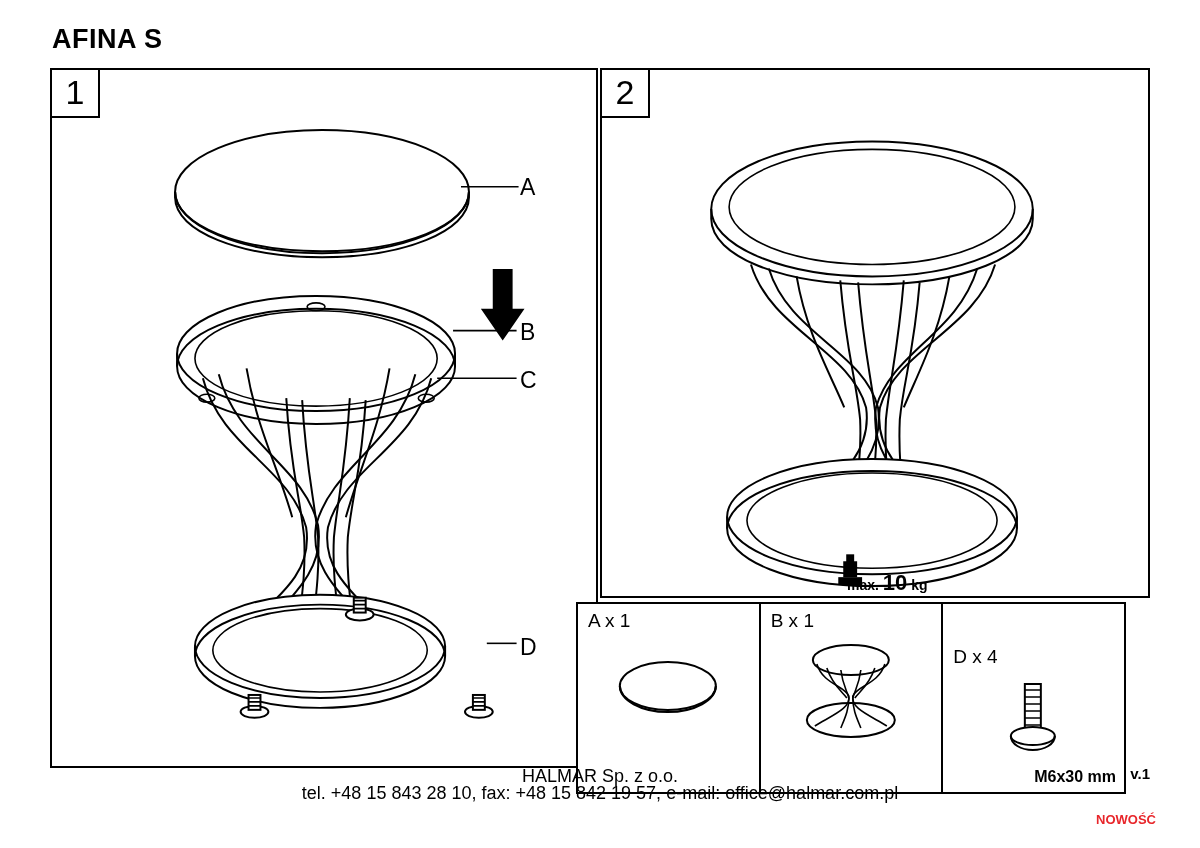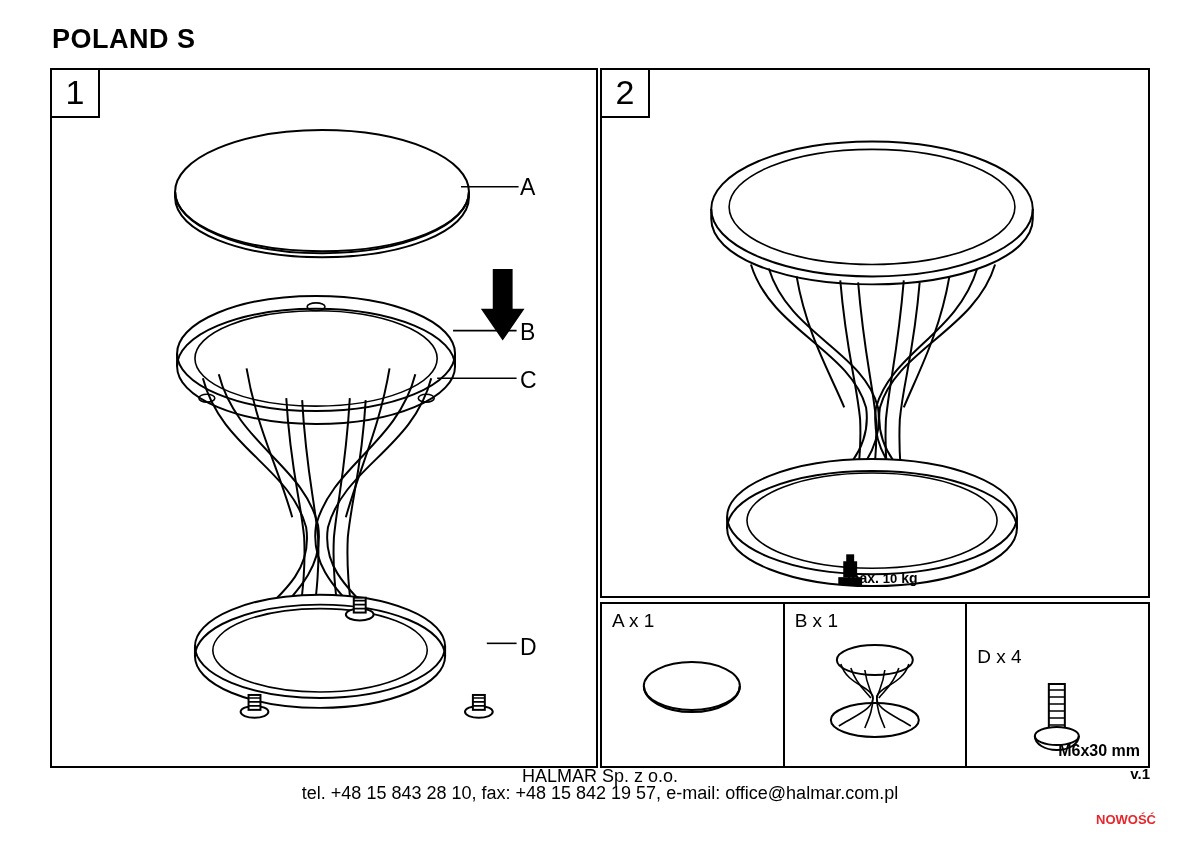--- a/index.html
+++ b/index.html
@@ -31,21 +31,21 @@
   }
   
   .panel {
     position: absolute;
     border: 2px solid #000;
     box-sizing: border-box;
     background: #fff;
   }
   #panel-1 { left: 50px;  top: 68px;  width: 548px; height: 700px; }
   #panel-2 { left: 600px; top: 68px;  width: 550px; height: 530px; }
-  #panel-parts { left: 600px; top: 602px; width: 550px; height: 166px; }
+  #panel-parts { left: 576px; top: 602px; width: 550px; height: 192px; }
 
   .step-badge {
     position: absolute;
     left: 0; top: 0;
     width: 48px;
     height: 48px;
     border-right: 2px solid #000;
     border-bottom: 2px solid #000;
     box-sizing: border-box;
     font-size: 34px;
@@ -106,21 +106,21 @@
 
   
   .load-note {
     position: absolute;
     left: 845px;
     top: 555px;
     font-size: 14px;
     font-weight: bold;
     white-space: nowrap;
   }
-  .load-note .big { font-size: 13px; text-align: right; }
+  .load-note .big { font-size: 22px; text-align: right; }
 
   
   .footer {
     position: absolute;
     left: 0;
     top: 768px;
     width: 1200px;
     text-align: center;
     font-size: 18px;
     line-height: 17px;
@@ -144,21 +144,21 @@
   svg { display: block; }
   .ln { fill: none; stroke: #000; stroke-width: 2; }
   .ln-thin { fill: none; stroke: #000; stroke-width: 1.6; }
   .fillwhite { fill: #fff; stroke: #000; stroke-width: 2; }
 </style>
 </head>
 <body>
 
 <div class="page">
 
-  <div class="title">POLAND S</div>
+  <div class="title">AFINA S</div>
 
   <div class="panel" id="panel-1">
     <div class="step-badge">1</div>
 
     <svg class="svg-layer" viewBox="0 0 548 700">
 
       <ellipse class="fillwhite" cx="272" cy="122" rx="148" ry="62"></ellipse>
       <path class="ln" d="M124 122 C124 156 190 182 272 182 C354 182 420 156 420 122"></path>
       <path class="ln" d="M124 122 L124 128 C124 162 190 188 272 188 C354 188 420 162 420 128 L420 122"></path>
 

